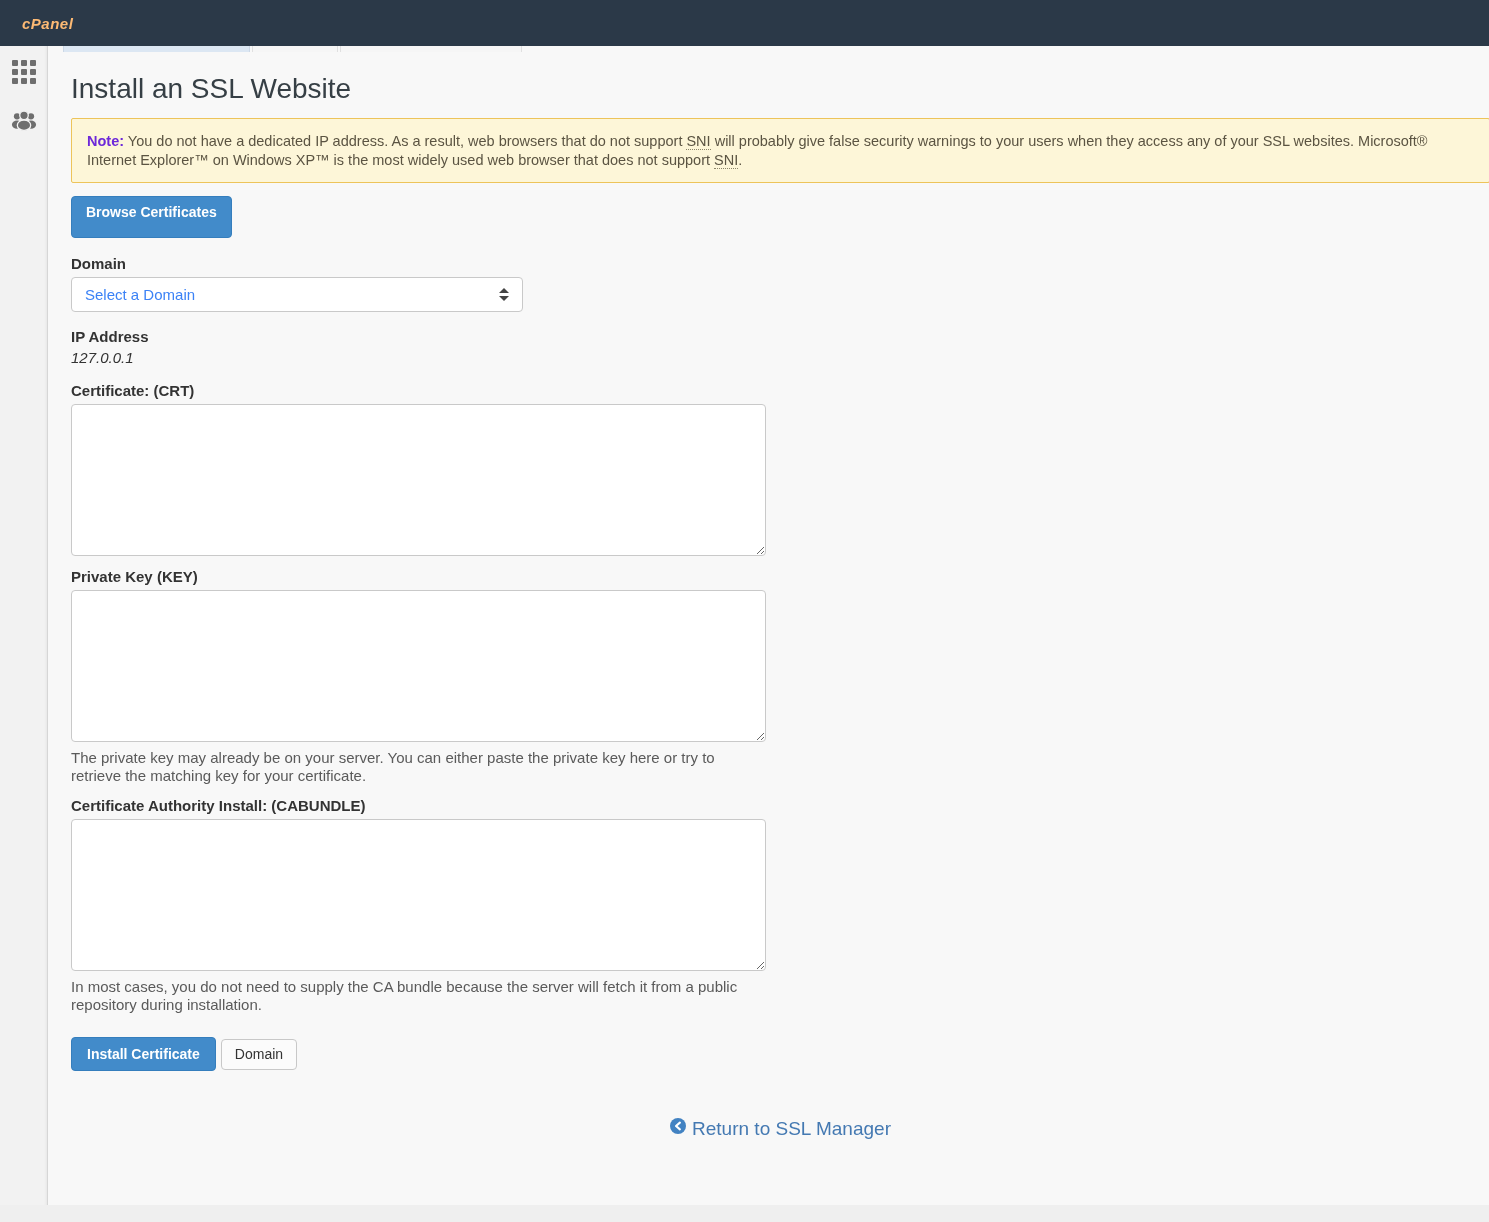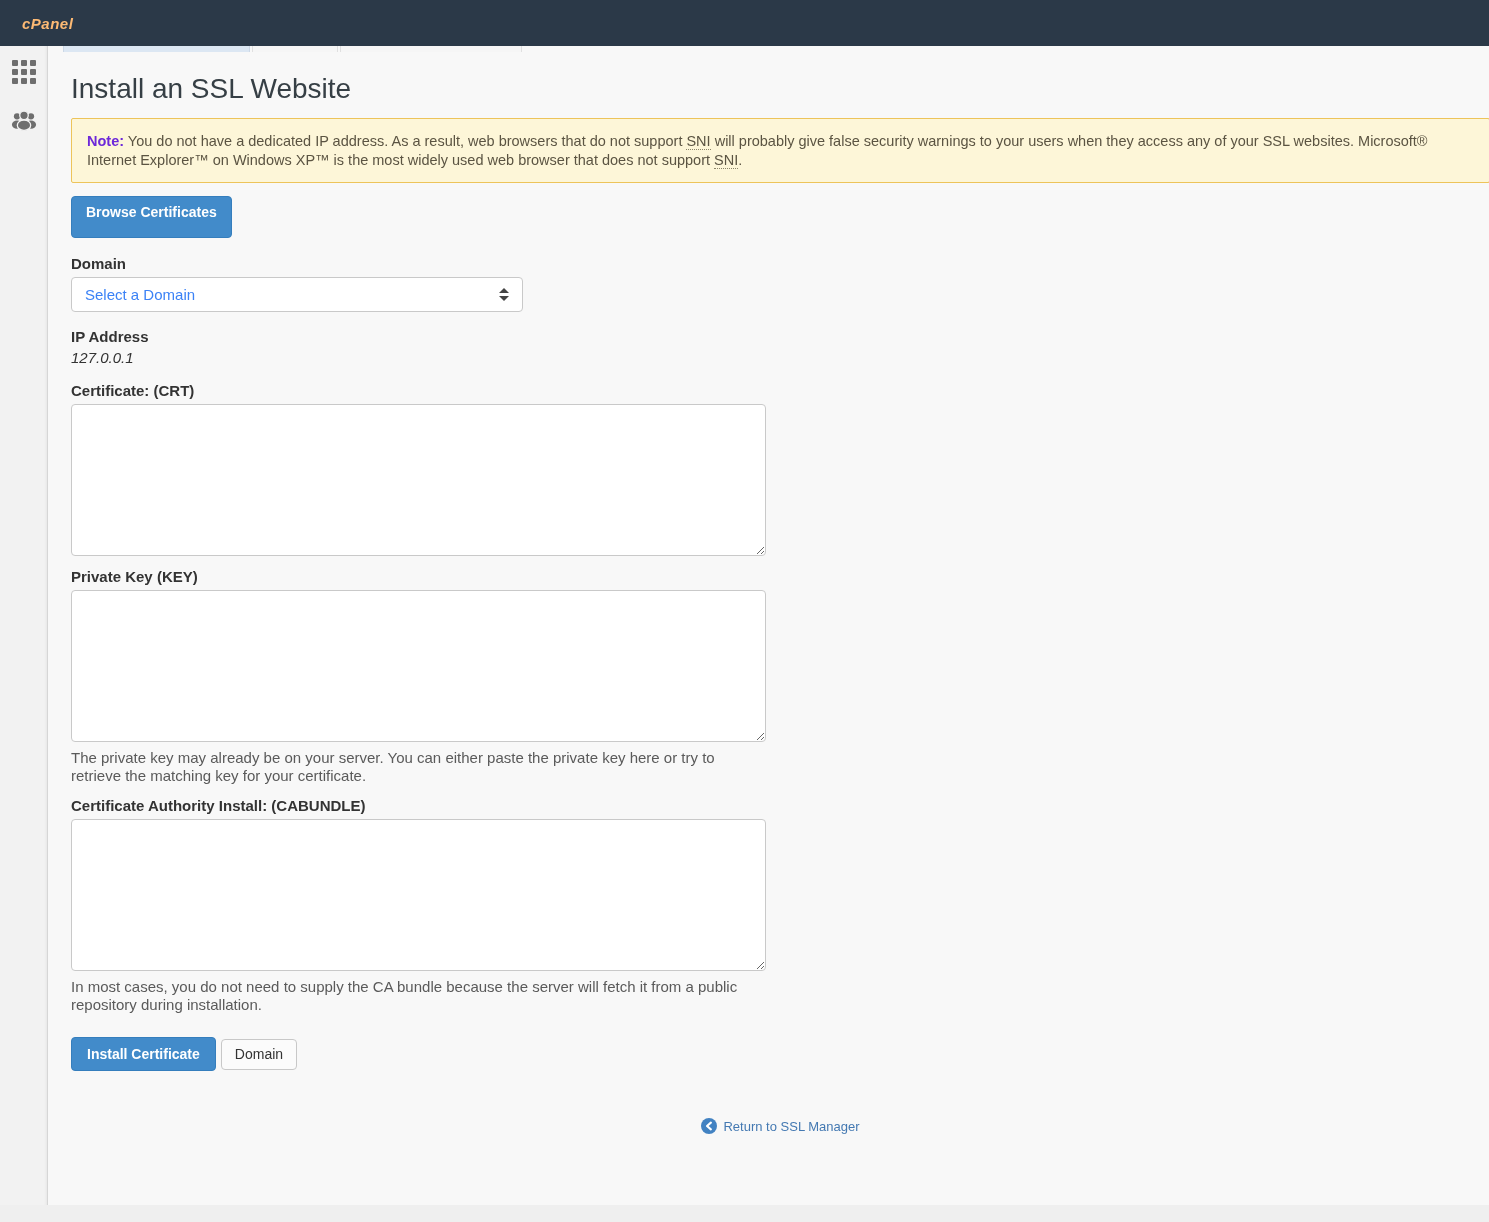--- a/index.html
+++ b/index.html
@@ -160,23 +160,23 @@
   .actions { margin-top: 23px; display: flex; align-items: center; }
   .actions .btn-primary { padding: 8px 15px; }
   .actions .btn-default { margin-left: 5px; }
 
   .return-row {
     margin-top: 47px;
     width: 1419px;
     display: flex; justify-content: center; align-items: center;
   }
   .return-link {
-    display: inline-flex; align-items: center; gap: 6px;
+    display: inline-flex; align-items: flex-start; gap: 6px;
     color: #4479b2;
-    font-size: 13px;
+    font-size: 19px;
     text-decoration: none;
     cursor: pointer;
   }
   .return-link svg { display: block; }
 
   .footer-strip {
     position: absolute; bottom: 0; left: 0; right: 0; height: 17px;
     background: #efefef;
     z-index: 2;
   }

